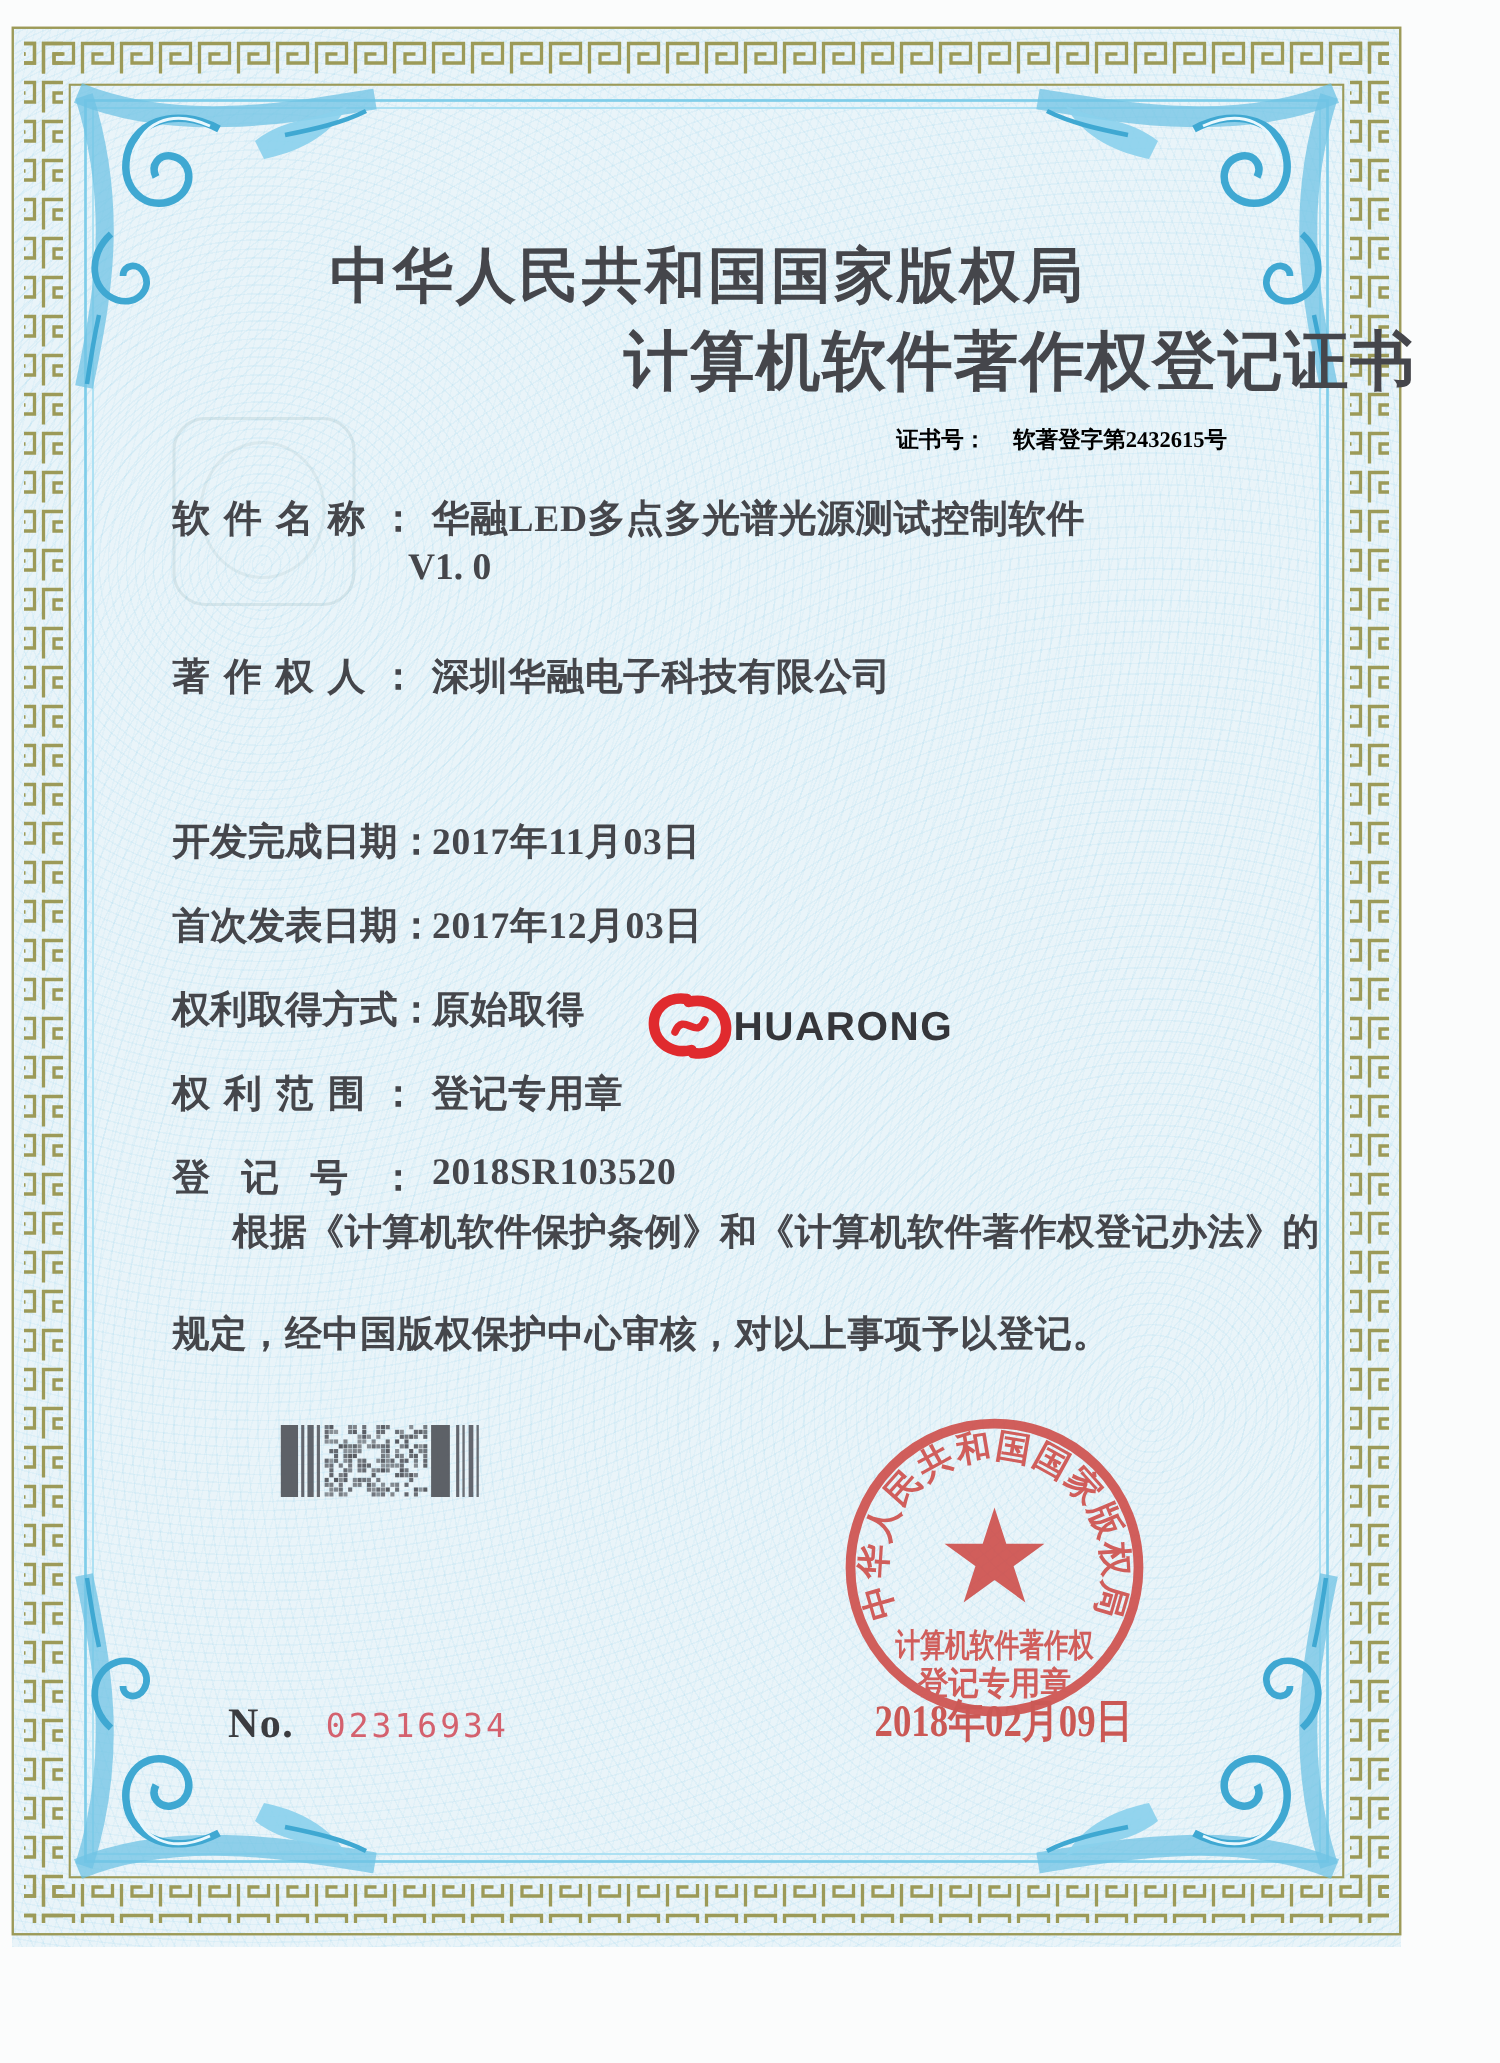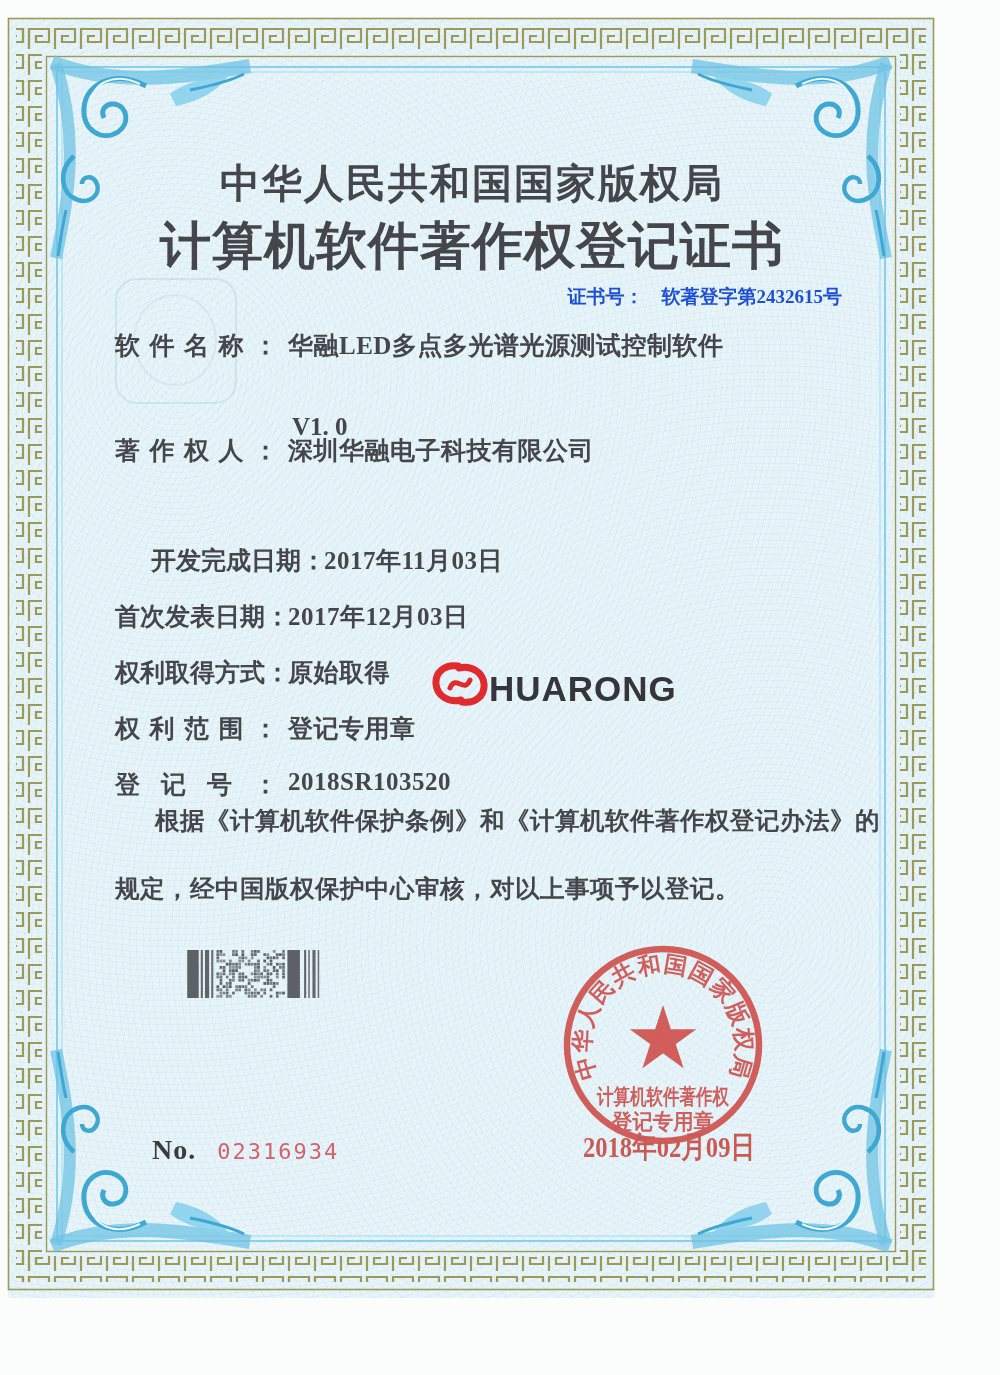--- a/index.html
+++ b/index.html
@@ -28,42 +28,42 @@
     border:2px solid rgba(150,185,190,.25);border-radius:22px;
   }
   .watermark::after{
     content:"";position:absolute;left:16px;top:14px;width:80px;height:88px;
     border:2px solid rgba(150,185,190,.18);border-radius:50%;
   }
   
   .ink{color:#45464b;}
   .center-band{position:absolute;left:0;width:944px;text-align:center;}
   .authority{top:156px;font-size:40px;font-weight:700;letter-spacing:2px;}
-  .cert-title{top:212px;font-size:51px;font-weight:700;letter-spacing:1px;}
+  .cert-title{top:212px;font-size:43px;font-weight:700;letter-spacing:1px;text-align:right;}
   .certno{
     position:absolute;left:0;top:284px;width:818px;text-align:right;
-    font-size:19px;font-weight:700;color:#1d4ed8;margin-left:24px;
+    font-size:15px;font-weight:700;color:#000000;
   }
   .certno .gap{display:inline-block;width:18px;}
   .frow{position:absolute;left:115px;font-size:25px;font-weight:600;color:#45464b;white-space:nowrap;}
   .flabel{
     display:inline-block;width:163px;vertical-align:top;
     text-align:justify;text-align-last:justify;text-justify:inter-character;
   }
   .fvalue{display:inline-block;margin-left:10px;letter-spacing:.5px;}
-  .r0{top:329px;} .r0b{top:365px;left:292px;margin-top:48px;} .r1{top:434px;}
-  .r2{top:544px;margin-left:36px;} .r3{top:600px;} .r4{top:656px;} .r5{top:712px;} .r6{top:768px;}
+  .r0{top:329px;} .r0b{top:365px;left:272px;} .r1{top:434px;}
+  .r2{top:544px;} .r3{top:600px;} .r4{top:656px;} .r5{top:712px;} .r6{top:768px;}
   .para{position:absolute;font-size:24.5px;font-weight:600;color:#45464b;letter-spacing:.5px;white-space:nowrap;}
   .para1{left:155px;top:804px;} .para2{left:115px;top:872px;text-align:right;}
   
   .logo{position:absolute;left:432px;top:660px;width:220px;height:48px;}
   .logo .word{
     position:absolute;left:57px;top:9px;
     font-family:"Liberation Sans","DejaVu Sans",sans-serif;
-    font-size:35px;font-weight:700;color:#35363a;letter-spacing:1px;
+    font-size:27px;font-weight:700;color:#35363a;letter-spacing:1px;
   }
   
   .barcode{position:absolute;left:185px;top:950px;}
   
   .serial{position:absolute;left:152px;top:1134px;font-size:28px;white-space:nowrap;}
   .serial .prefix{color:#3b3c40;font-weight:600;letter-spacing:1px;margin-top:44px;}
   .serial .num{
     font-family:"DejaVu Sans Mono","Liberation Mono",monospace;
     color:#d4616e;margin-left:14px;letter-spacing:2px;font-size:22px;
   }

